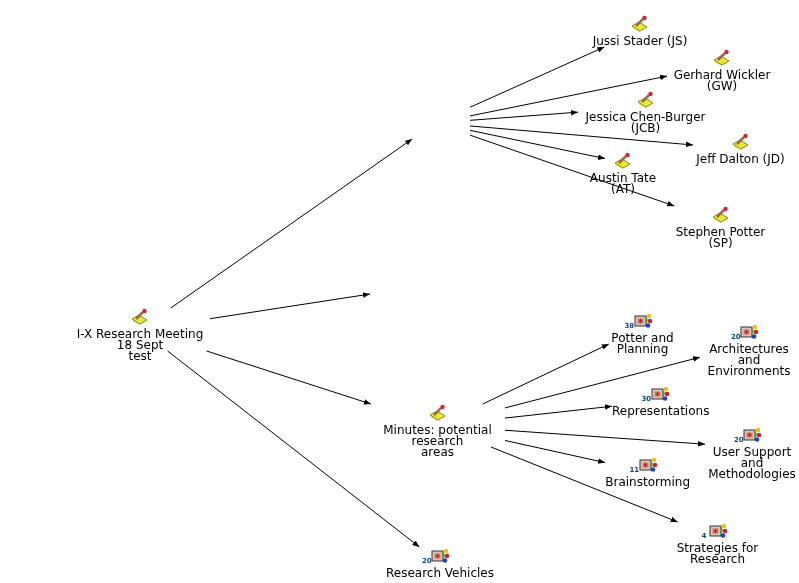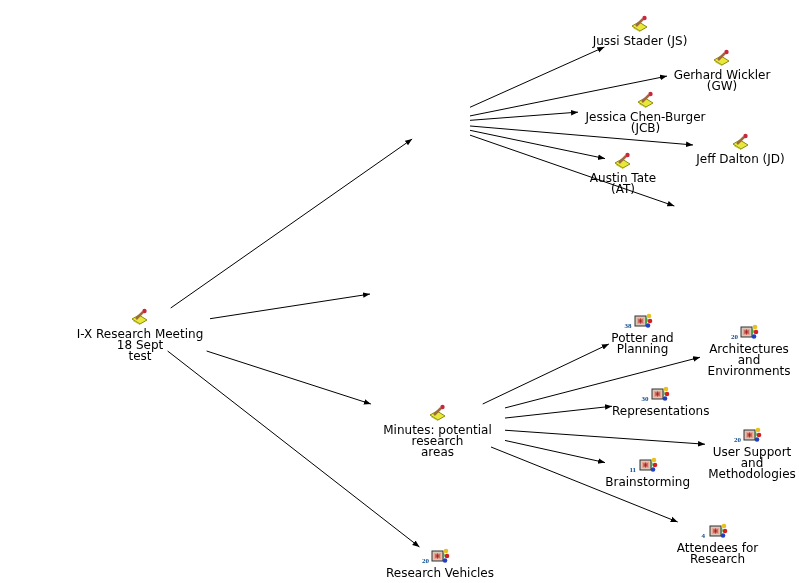--- a/index.html
+++ b/index.html
@@ -1,20 +1,20 @@
 <!DOCTYPE html>
 <html><head>
 <meta charset="utf-8">
 <style>
   html, body { margin: 0; padding: 0; background: #ffffff; }
   #canvas { position: relative; width: 799px; height: 583px; background: #ffffff; overflow: hidden;
             font-family: "DejaVu Sans", sans-serif; font-size: 10px; color: #000; }
   svg#edges { position: absolute; left: 0; top: 0; width: 799px; height: 583px; }
   .node { position: absolute; text-align: center; cursor: pointer; }
-  .node .icon { display: block; margin: 0 auto; position: relative; width: 20px; height: 18px; font-family: Liberation Serif, serif; }
+  .node .icon { display: block; margin: 0 auto; position: relative; width: 20px; height: 18px; }
   .node .label { display: block; white-space: pre-line; line-height: 11px; font-size: 12px; margin-top: 3px; }
   .count { position: absolute; font-size: 7px; color: #0b4a8c; font-weight: bold; }
 </style>
 </head>
 <body>
 
 <div id="canvas">
   <svg id="edges">
     <defs>
       <marker id="arrow" viewBox="0 0 10 10" refX="10" refY="5" markerWidth="7" markerHeight="7" orient="auto">
@@ -110,20 +110,29 @@
     </div>
   <div class="node" id="n-at" style="left:570px;top:152px;width:90px;margin-left:8px;">
       <span class="icon"><svg width="20" height="18" viewBox="0 0 20 18">
           <path d="M2,11 L9,7 L17,12 L10,16 Z" fill="#e8e83a" stroke="#8a8a10" stroke-width="1"></path>
           <path d="M3,12 L10,16 L10,17 L3,13 Z" fill="#b8b820"></path>
           <path d="M6,11 L13,4" stroke="#a06a40" stroke-width="2.5"></path>
           <circle cx="14.5" cy="3" r="2.2" fill="#c8283c"></circle>
         </svg></span>
       <span class="label">Austin Tate (AT)</span>
     </div>
+  <div class="node" id="n-sp" style="left:668px;top:206px;width:105px;">
+      <span class="icon"><svg width="20" height="18" viewBox="0 0 20 18">
+          <path d="M2,11 L9,7 L17,12 L10,16 Z" fill="#e8e83a" stroke="#8a8a10" stroke-width="1"></path>
+          <path d="M3,12 L10,16 L10,17 L3,13 Z" fill="#b8b820"></path>
+          <path d="M6,11 L13,4" stroke="#a06a40" stroke-width="2.5"></path>
+          <circle cx="14.5" cy="3" r="2.2" fill="#c8283c"></circle>
+        </svg></span>
+      <span class="label">Stephen Potter (SP)</span>
+    </div>
 
   <div class="node" id="n-plans" style="left:590px;top:312px;width:105px;">
       <span class="icon"><svg width="20" height="18" viewBox="0 0 20 18">
           <rect x="2" y="4" width="11" height="10" fill="#d8c8b8" stroke="#333" stroke-width="1"></rect>
           <rect x="4" y="6" width="7" height="6" fill="#e8a090"></rect>
           <path d="M5,9 L10,9 M7.5,6.5 L7.5,11.5 M5.5,7 L9.5,11 M9.5,7 L5.5,11" stroke="#a02020" stroke-width="0.8"></path>
           <circle cx="16" cy="4" r="2.3" fill="#e8c020"></circle>
           <circle cx="17" cy="9" r="2.3" fill="#d02020"></circle>
           <circle cx="15" cy="13.5" r="2.3" fill="#2040c0"></circle>
           <path d="M13,6 Q15,8 13,11" stroke="#40a040" stroke-width="1.5" fill="none"></path>
@@ -183,15 +192,15 @@
   <div class="node" id="n-strat" style="left:655px;top:522px;width:125px;">
       <span class="icon"><svg width="20" height="18" viewBox="0 0 20 18">
           <rect x="2" y="4" width="11" height="10" fill="#d8c8b8" stroke="#333" stroke-width="1"></rect>
           <rect x="4" y="6" width="7" height="6" fill="#e8a090"></rect>
           <path d="M5,9 L10,9 M7.5,6.5 L7.5,11.5 M5.5,7 L9.5,11 M9.5,7 L5.5,11" stroke="#a02020" stroke-width="0.8"></path>
           <circle cx="16" cy="4" r="2.3" fill="#e8c020"></circle>
           <circle cx="17" cy="9" r="2.3" fill="#d02020"></circle>
           <circle cx="15" cy="13.5" r="2.3" fill="#2040c0"></circle>
           <path d="M13,6 Q15,8 13,11" stroke="#40a040" stroke-width="1.5" fill="none"></path>
         </svg><span class="count" style="left:-6px;top:10px;">4</span></span>
-      <span class="label">Attendees for Research</span>
+      <span class="label">Strategies for Research</span>
     </div>
 </div>
 
 </body></html>

